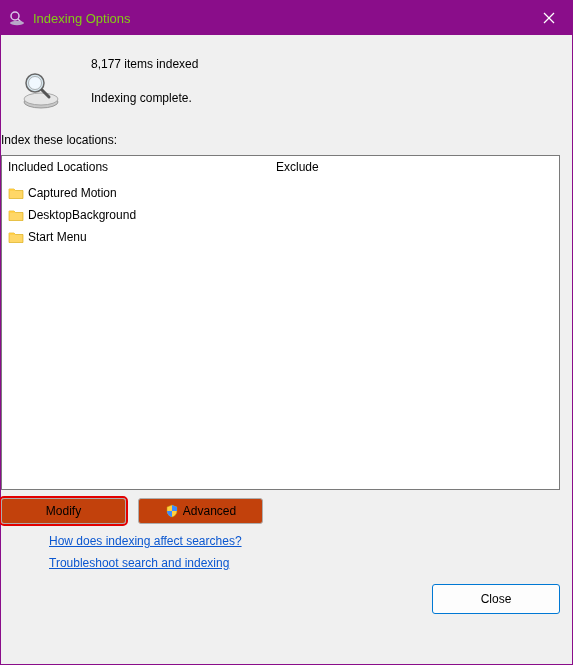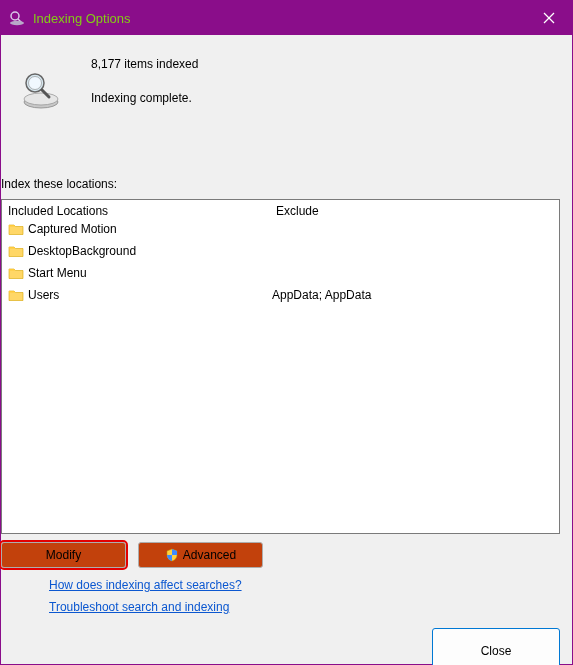--- a/index.html
+++ b/index.html
@@ -65,21 +65,21 @@
     height: 42px;
     margin-left: 18px;
     margin-right: 30px;
     margin-top: 18px;
   }
   .status-text-block { margin-top: 6px; }
   .status-count { font-size: 12px; margin-bottom: 20px; }
   .status-msg { font-size: 12px; }
 
   .section-label {
-    margin-top: 66px;
+    margin-top: 22px;
     margin-bottom: 8px;
     font-size: 12px;
   }
 
   .locations-box {
     border: 1px solid #7a7a7a;
     background: #fff;
     height: 335px;
     display: flex;
     flex-direction: column;
@@ -87,21 +87,21 @@
   .loc-header {
     display: flex;
     font-size: 12px;
     padding: 4px 6px 4px 6px;
   }
   .loc-col-included { width: 268px; }
   .loc-col-exclude { flex: 1; }
   .loc-rows { padding: 0 6px 6px 6px; }
   .loc-row {
     display: flex;
-    align-items: flex-start;
+    align-items: flex-end;
     height: 22px;
   }
   .folder-icon {
     width: 16px;
     height: 14px;
     margin-right: 4px;
     flex-shrink: 0;
   }
   .loc-name { width: 244px; }
   .loc-exclude { flex: 1; }
@@ -148,21 +148,21 @@
     margin-bottom: 8px;
   }
 
   .footer-row {
     display: flex;
     justify-content: flex-end;
     margin-top: 6px;
   }
   .btn-close {
     width: 128px;
-    height: 45px;
+    height: 30px;
     background: #fdfdfd;
     border: 1px solid #0078d4;
     border-radius: 3px;
     font-size: 12px;
     cursor: pointer;
     display: flex;
     align-items: center;
     justify-content: center;
   }
 </style>
@@ -231,28 +231,20 @@
             <span class="loc-exclude"></span>
           </div>
           <div class="loc-row">
             <span class="folder-icon"><svg viewBox="0 0 16 14">
                 <path d="M1 3 L6 3 L7.5 4.5 L15 4.5 L15 12.5 L1 12.5 Z" fill="#ffd767" stroke="#d6a400" stroke-width="0.6"></path>
                 <path d="M1 3 L6 3 L7.5 4.5 L1 4.5 Z" fill="#ffca3a"></path>
               </svg></span>
             <span class="loc-name">Start Menu</span>
             <span class="loc-exclude"></span>
           </div>
-          <div class="loc-row">
-            <span class="folder-icon"><svg viewBox="0 0 16 14">
-                <path d="M1 3 L6 3 L7.5 4.5 L15 4.5 L15 12.5 L1 12.5 Z" fill="#ffd767" stroke="#d6a400" stroke-width="0.6"></path>
-                <path d="M1 3 L6 3 L7.5 4.5 L1 4.5 Z" fill="#ffca3a"></path>
-              </svg></span>
-            <span class="loc-name">Users</span>
-            <span class="loc-exclude">AppData; AppData</span>
-          </div>
         </div>
     </div>
 
     <div class="btn-row">
       <div class="btn btn-highlight">
         <span>Modify</span>
       </div>
       <div class="btn">
         <span class="shield-icon">
           <svg viewBox="0 0 14 14">

